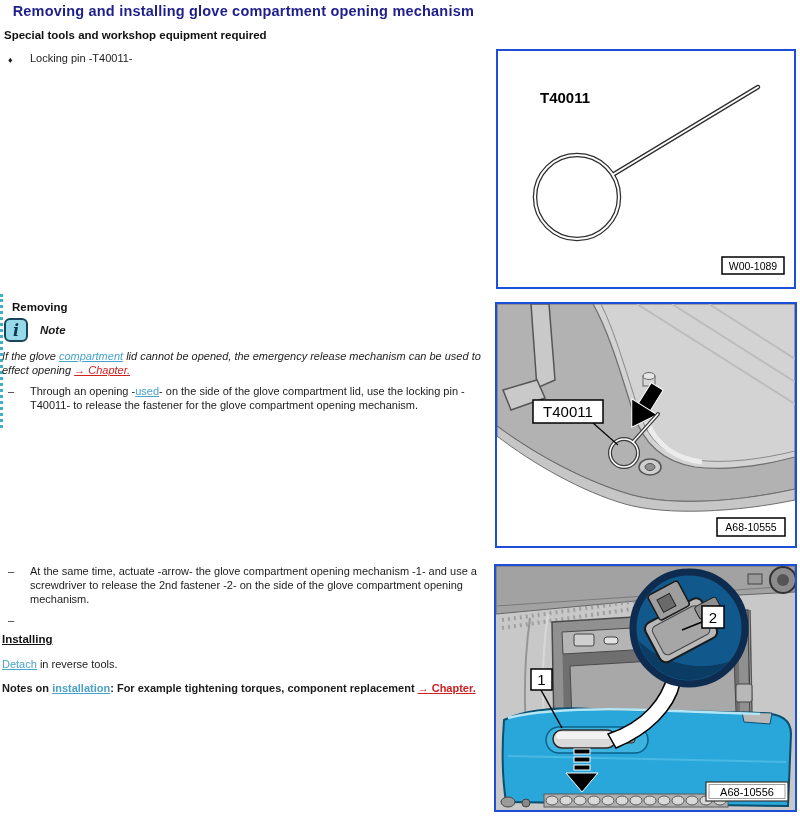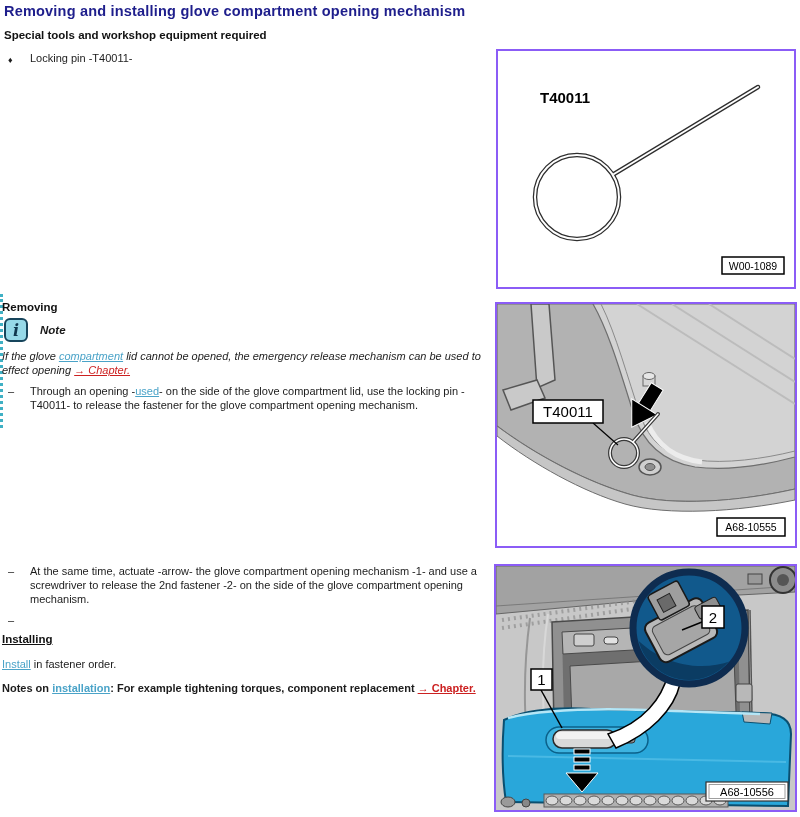--- a/index.html
+++ b/index.html
@@ -1,32 +1,32 @@
 <!DOCTYPE html>
 <html><head>
 <meta charset="utf-8">
 <style>
   html,body{margin:0;padding:0;background:#fff;}
   .page{position:relative;width:800px;height:817px;background:#ffffff;
         font-family:"Liberation Sans",sans-serif;color:#1a1a1a;overflow:hidden;}
   .abs{position:absolute;}
-  .title{font-size:14.5px;font-weight:bold;color:#1e1e8c;letter-spacing:.2px;}
+  .title{font-size:14.5px;font-weight:bold;color:#1e1e8c;letter-spacing:.2px;text-align:right;}
   .bold-head{font-size:11.5px;font-weight:bold;color:#111;}
   .body-txt{font-size:11px;line-height:14px;color:#1c1c1c;}
   .italic{font-style:italic;}
   a.doclink{color:#4aa3c8;text-decoration:underline;cursor:pointer;}
   .ref-red{color:#cc2020;text-decoration:underline;}
   .list-row{display:flex;}
   .list-marker{width:22px;flex:0 0 22px;}
   .note-icon{width:24px;height:24px;background:#96d9e8;border:2px solid #17455c;
              border-radius:6px;display:flex;align-items:center;justify-content:center;
              font-family:"DejaVu Serif",serif;font-style:italic;font-weight:bold;
              font-size:16px;color:#10384f;box-sizing:border-box;}
   .note-label{font-size:11.5px;font-weight:bold;font-style:italic;}
-  .figure{position:absolute;border:2px solid #8b5cf6;background:#fff;box-sizing:content-box;}
+  .figure{position:absolute;border:2px solid #1d4ed8;background:#fff;box-sizing:content-box;}
   .figure svg{display:block;}
   .change-bar{position:absolute;left:0;top:294px;height:134px;width:0;
               border-left:3px dotted #3fb0c4;}
   svg text{font-family:"Liberation Sans",sans-serif;}
 </style>
 </head>
 <body>
 
 <div class="page">
 
@@ -34,21 +34,21 @@
 
   <div class="abs bold-head" style="left:4px;top:29px;">Special tools and workshop equipment required</div>
 
   <div class="abs body-txt list-row" style="left:8px;top:51px;width:470px;">
     <span class="list-marker" style="font-size:9px;padding-top:2px;">♦</span>
     <span>Locking pin -T40011-</span>
   </div>
 
   <div class="change-bar"></div>
 
-  <div class="abs bold-head" style="left:2px;top:301px;">Removing</div>
+  <div class="abs bold-head" style="left:12px;top:301px;">Removing</div>
 
   <div class="abs note-icon" style="left:4px;top:318px;">i</div>
   <div class="abs note-label" style="left:40px;top:324px;">Note</div>
 
   <div class="abs body-txt italic" style="left:2px;top:349px;width:482px;">
     <span>If the glove </span><a class="doclink">compartment</a><span> lid cannot be opened, the emergency release mechanism can be used to effect opening </span><span class="ref-red">→ Chapter.</span>
   </div>
 
   <div class="abs body-txt list-row" style="left:8px;top:384px;width:470px;">
     <span class="list-marker">–</span>
@@ -60,21 +60,21 @@
     <span>At the same time, actuate -arrow- the glove compartment opening mechanism -1- and use a screwdriver to release the 2nd fastener -2- on the side of the glove compartment opening mechanism.</span>
   </div>
 
   <div class="abs body-txt list-row" style="left:8px;top:613px;width:474px;">
     <span class="list-marker">–</span>
   </div>
 
   <div class="abs bold-head" style="left:2px;top:633px;text-decoration:underline;">Installing</div>
 
   <div class="abs body-txt" style="left:2px;top:657px;width:480px;">
-    <a class="doclink">Install</a><span> in fastener order.</span>
+    <a class="doclink">Detach</a><span> in reverse tools.</span>
   </div>
 
   <div class="abs body-txt" style="left:2px;top:681px;width:550px;font-weight:bold;">
     <span>Notes on </span><a class="doclink">installation</a><span>: For example tightening torques, component replacement </span><span class="ref-red">→ Chapter.</span>
   </div>
 
   <div class="figure" style="left:496px;top:49px;width:296px;height:236px;">
     <svg width="296" height="236" viewBox="0 0 296 236">
       <text x="42" y="52" font-size="15" font-weight="bold" fill="#000">T40011</text>
 

